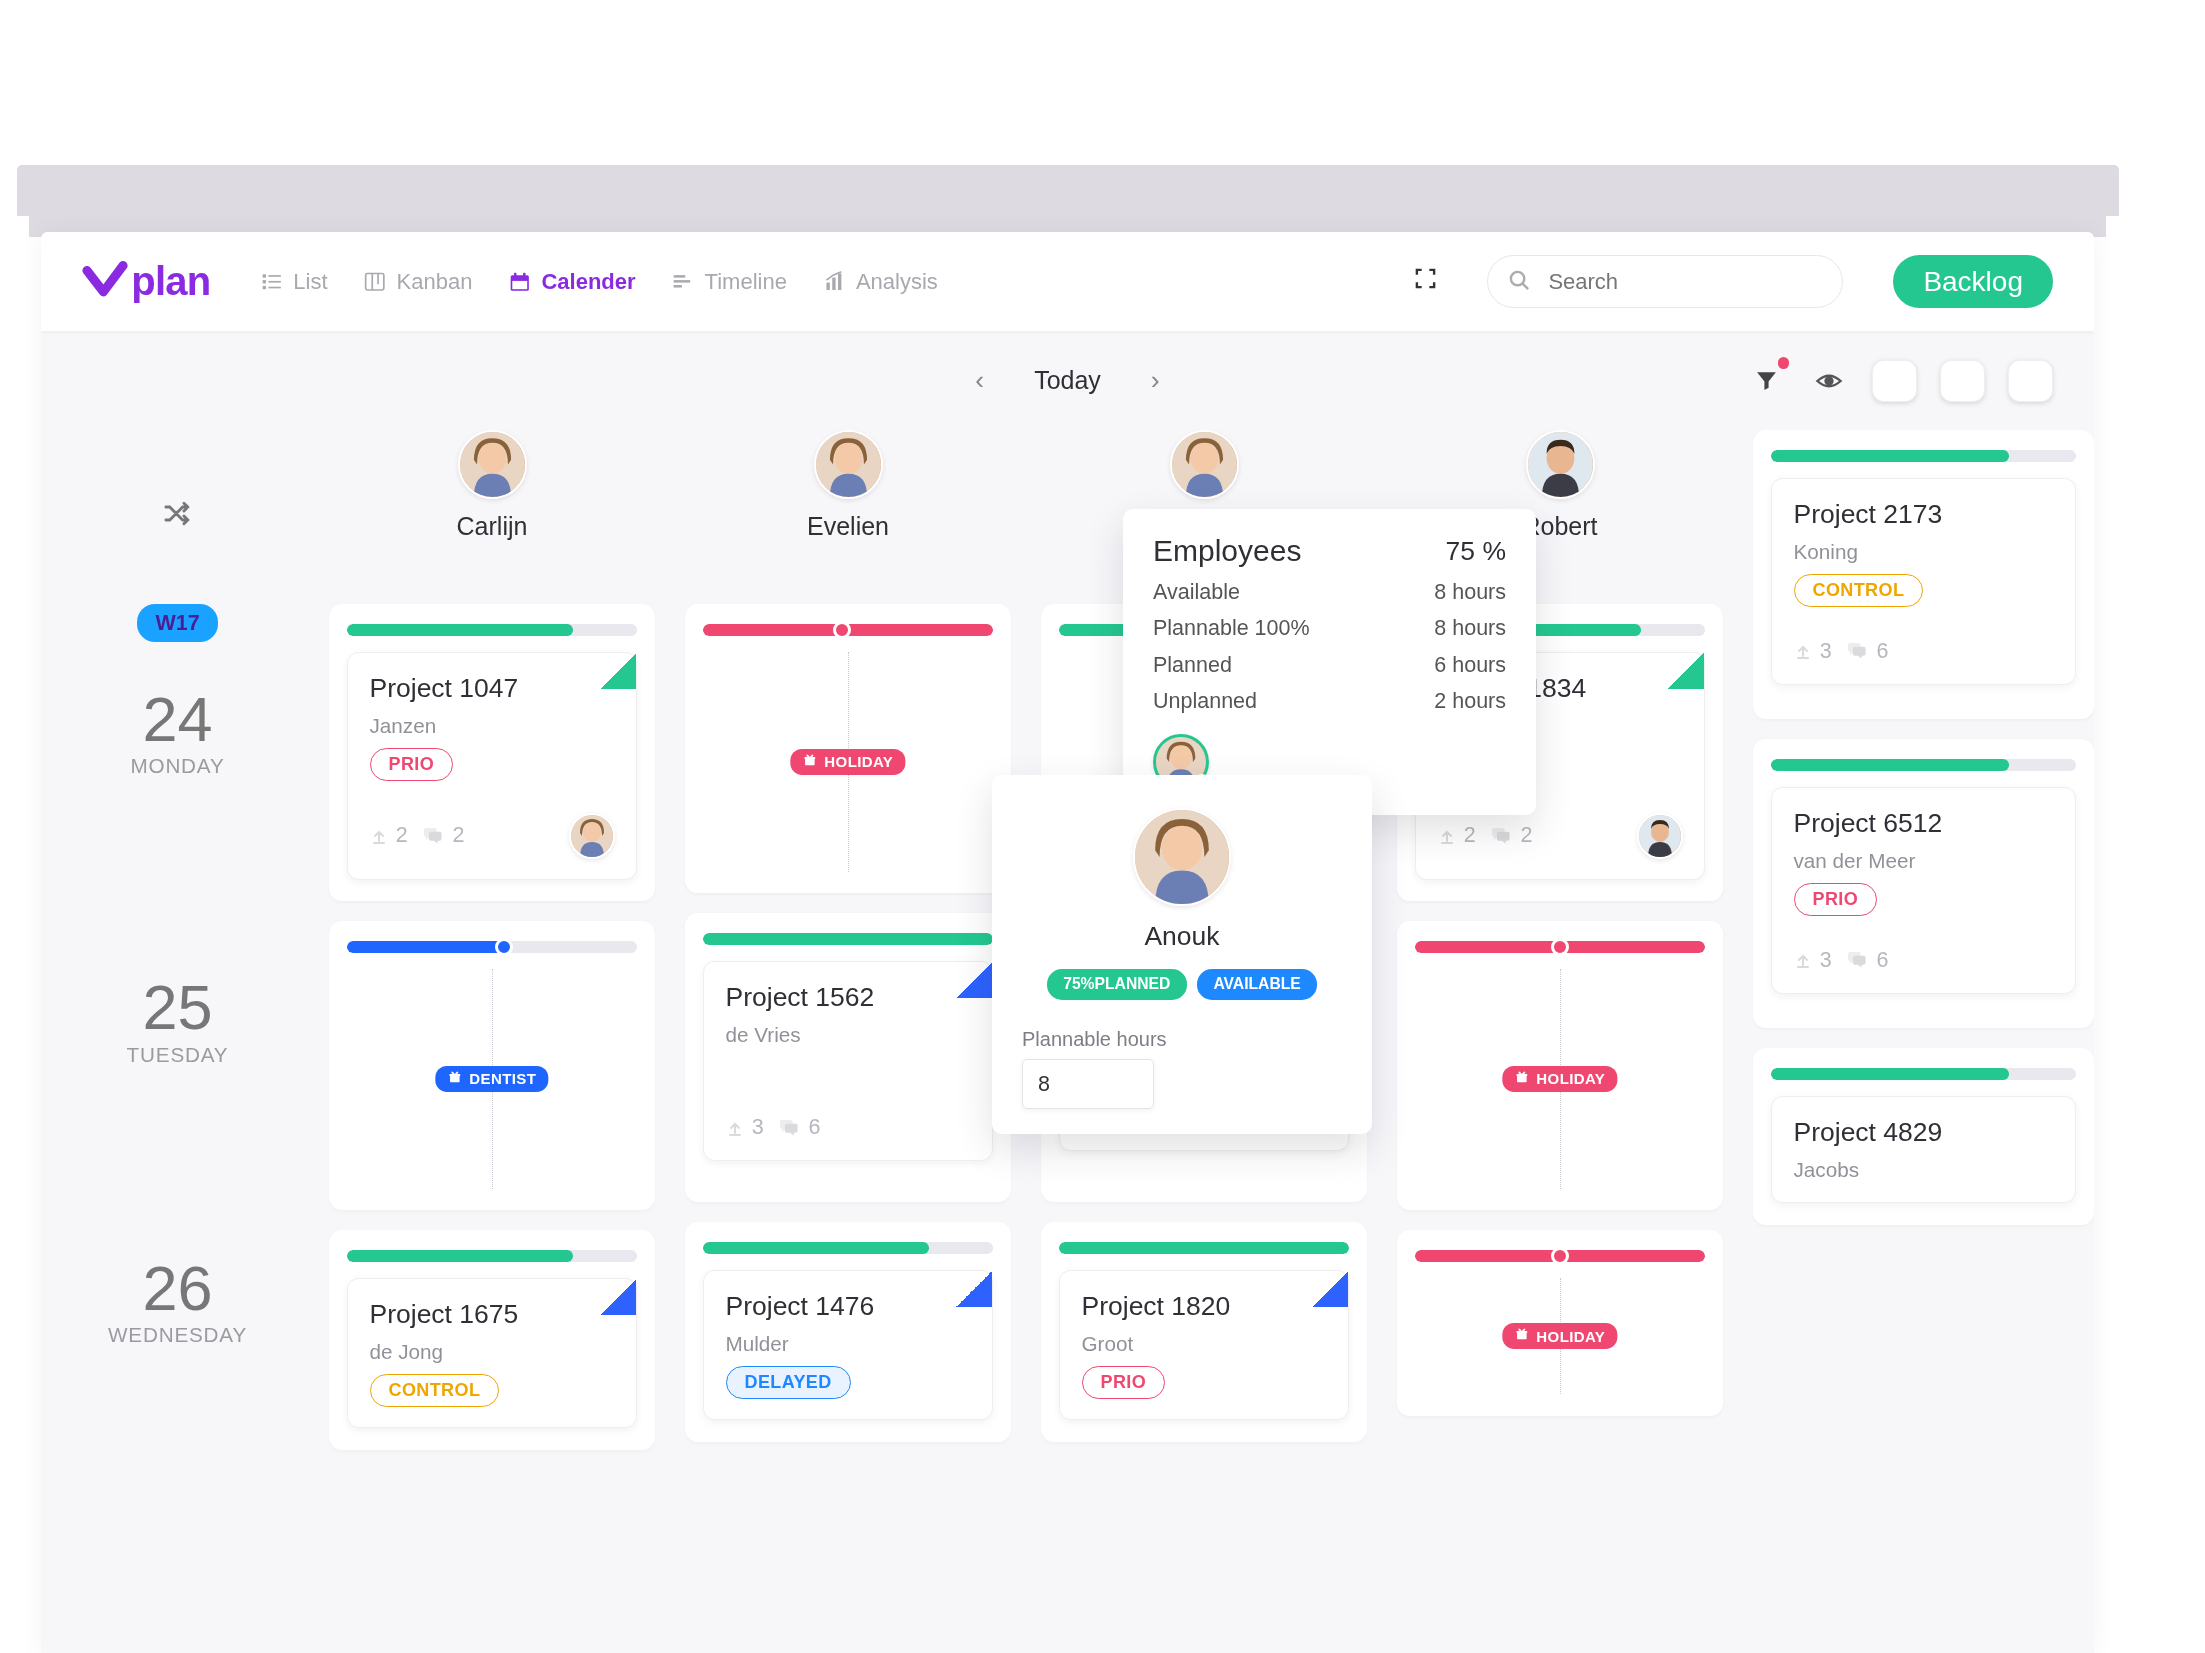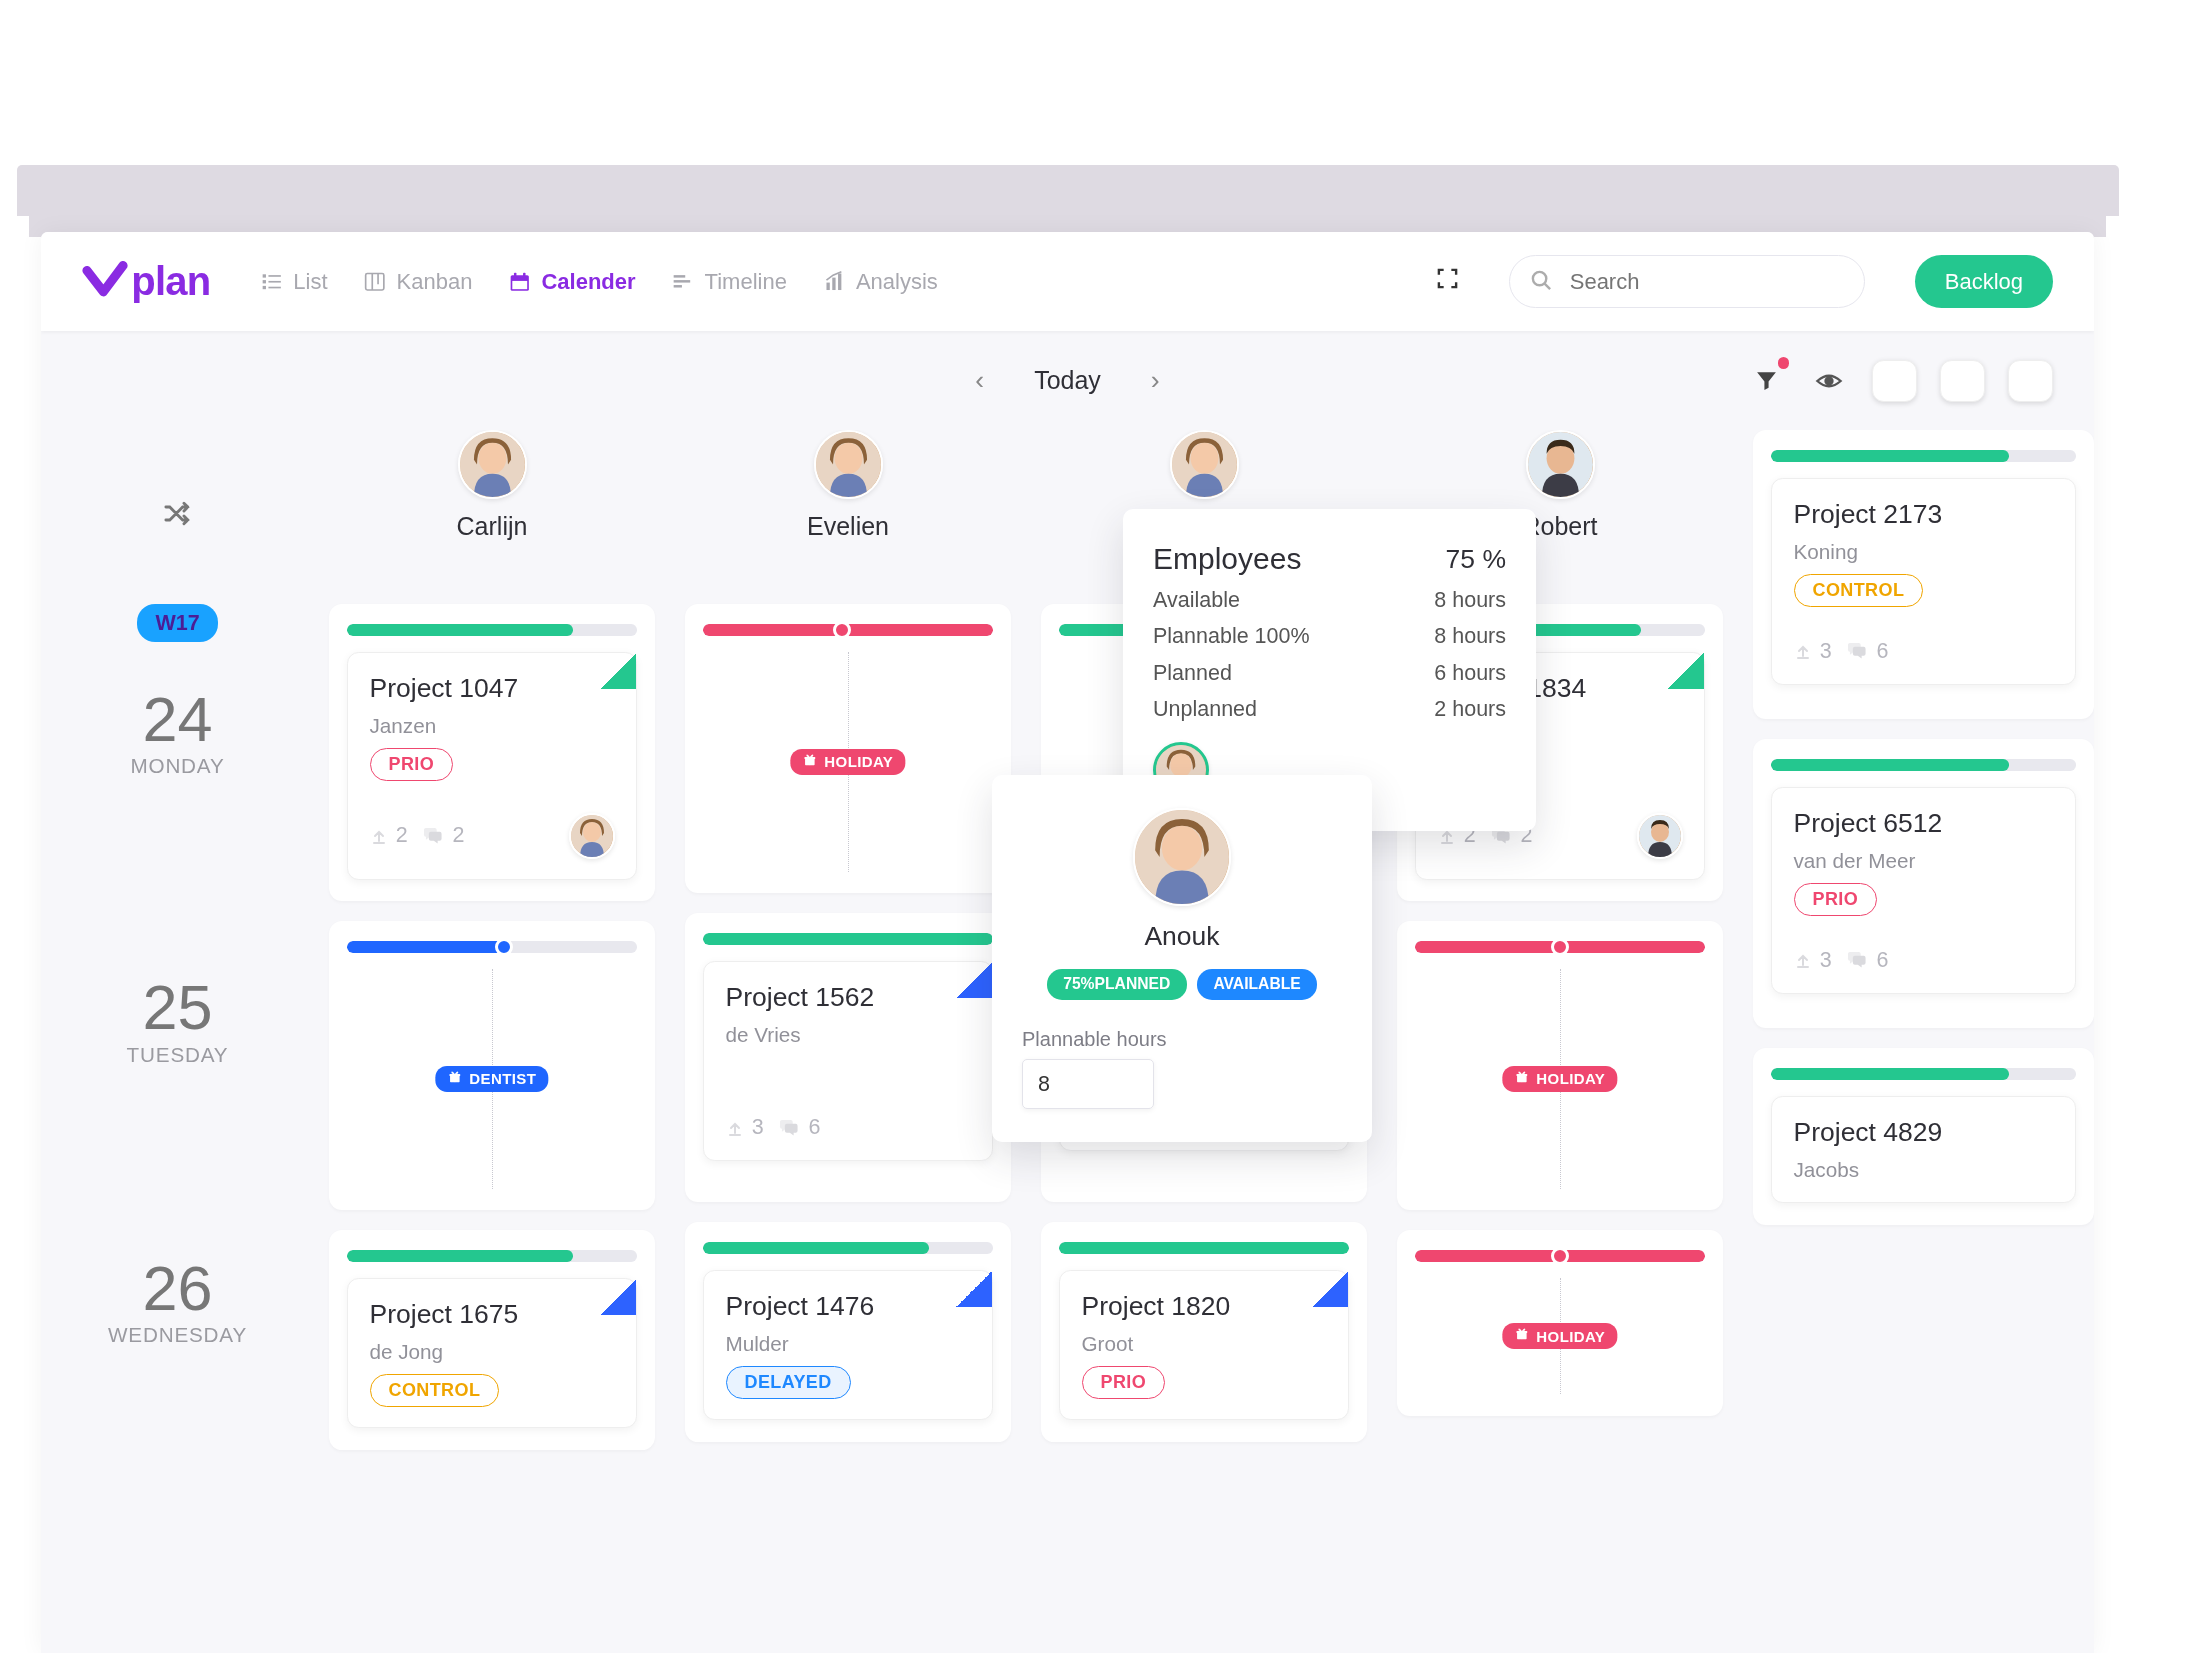--- a/index.html
+++ b/index.html
@@ -28,21 +28,21 @@
   .logo svg{display:block;}
   .tabs{display:flex;gap:36px;}
   .tab{display:flex;align-items:center;gap:10px;color:var(--muted);font-size:22px;font-weight:500;cursor:pointer;}
   .tab.active{color:var(--purple);font-weight:600;align-items:center;}
   .tab .ti{width:23px;height:23px;display:inline-flex;align-items:center;justify-content:center;}
   .hdr-spacer{flex:1;}
   .expand-icon{color:#333;font-size:21.5px;cursor:pointer;}
   .search{display:flex;align-items:center;background:#fff;border:0.8px solid #e6e6ee;border-radius:33px;height:53px;padding:0 20px;width:356px;}
   .search svg{opacity:.4;margin-right:15px;}
   .search input{border:none;outline:none;background:transparent;font-size:22px;color:#666;width:100%;}
-  .backlog{background:var(--green);color:#fff;border-radius:33px;height:53px;padding:0 30px;display:flex;align-items:center;font-size:22px;font-weight:500;cursor:pointer;}
+  .backlog{background:var(--green);color:#fff;border-radius:33px;height:53px;padding:0 30px;display:flex;align-items:center;font-size:28px;font-weight:500;cursor:pointer;}
   
   .sub{height:99px;display:flex;align-items:center;position:relative;}
   .date-nav{position:absolute;left:50%;transform:translateX(-50%);display:flex;align-items:center;gap:50px;color:var(--text);font-size:25px;}
   .date-nav .chev{color:#888;cursor:pointer;font-size:26.5px;user-select:none;}
   .tools{position:absolute;right:41px;display:flex;align-items:center;gap:23px;}
   .tool{width:40px;height:40px;display:flex;align-items:center;justify-content:center;color:#666;cursor:pointer;border-radius:6.6px;}
   .tool.card{box-shadow:0 1.7px 5px rgba(0,0,0,.12);background:#fff;}
   .filter-dot{position:relative;}
   .filter-dot::after{content:'';position:absolute;top:-3.3px;right:-3.3px;width:11.6px;height:11.6px;border-radius:50%;background:var(--pink);}
   
@@ -83,21 +83,21 @@
   .card-foot .av{margin-left:auto;}
   .stat{display:flex;align-items:center;gap:8.3px;}
   .stat svg{opacity:.5;}
   .chip{display:inline-flex;align-items:center;gap:6.6px;border-radius:11.6px;padding:4.1px 12.4px;font-size:15px;font-weight:700;color:#fff;letter-spacing:0.4px;}
   .chip.holiday{background:var(--pink);}
   .chip.dentist{background:#1f66ff;}
   .chip-gift{font-size:15px;}
   .vline{position:absolute;left:50%;top:0;bottom:0;border-left:1.7px dotted #c8c8d0;}
   .chip-center{position:absolute;left:50%;top:50%;transform:translate(-50%,-50%);}
   
-  .popover{position:absolute;background:#fff;border-radius:10px;box-shadow:0 15px 38px rgba(40,40,60,.14);padding:33px 30px;z-index:100;}
+  .popover{position:absolute;background:#fff;border-radius:10px;box-shadow:0 15px 38px rgba(40,40,60,.14);padding:25px 30px;z-index:100;}
   .pop-emp{left:1082px;top:277px;width:413px;}
   .pop-emp h3{margin:0;font-size:30px;font-weight:500;color:var(--text);display:flex;justify-content:space-between;align-items:center;}
   .pop-emp .pct{font-size:26.5px;font-weight:400;}
   .pop-emp .row{display:flex;justify-content:space-between;font-size:21.5px;color:#555;margin-top:11.6px;}
   .pop-emp .av-ring{margin-top:20px;position:relative;width:56px;height:56px;}
   .pop-emp .av-ring .avatar{width:56px;height:56px;border:3.3px solid var(--green);}
   .pop-emp .av-ring .ol-dot{position:absolute;right:-1.7px;bottom:-1.7px;width:18px;height:18px;border-radius:50%;background:var(--green);border:2.5px solid #fff;}
   .pop-user{left:951px;top:543px;width:380px;padding-top:33px;}
   .pop-user .hd{display:flex;flex-direction:column;align-items:center;gap:15px;}
   .pop-user .nm{font-size:26.5px;color:var(--text);}

